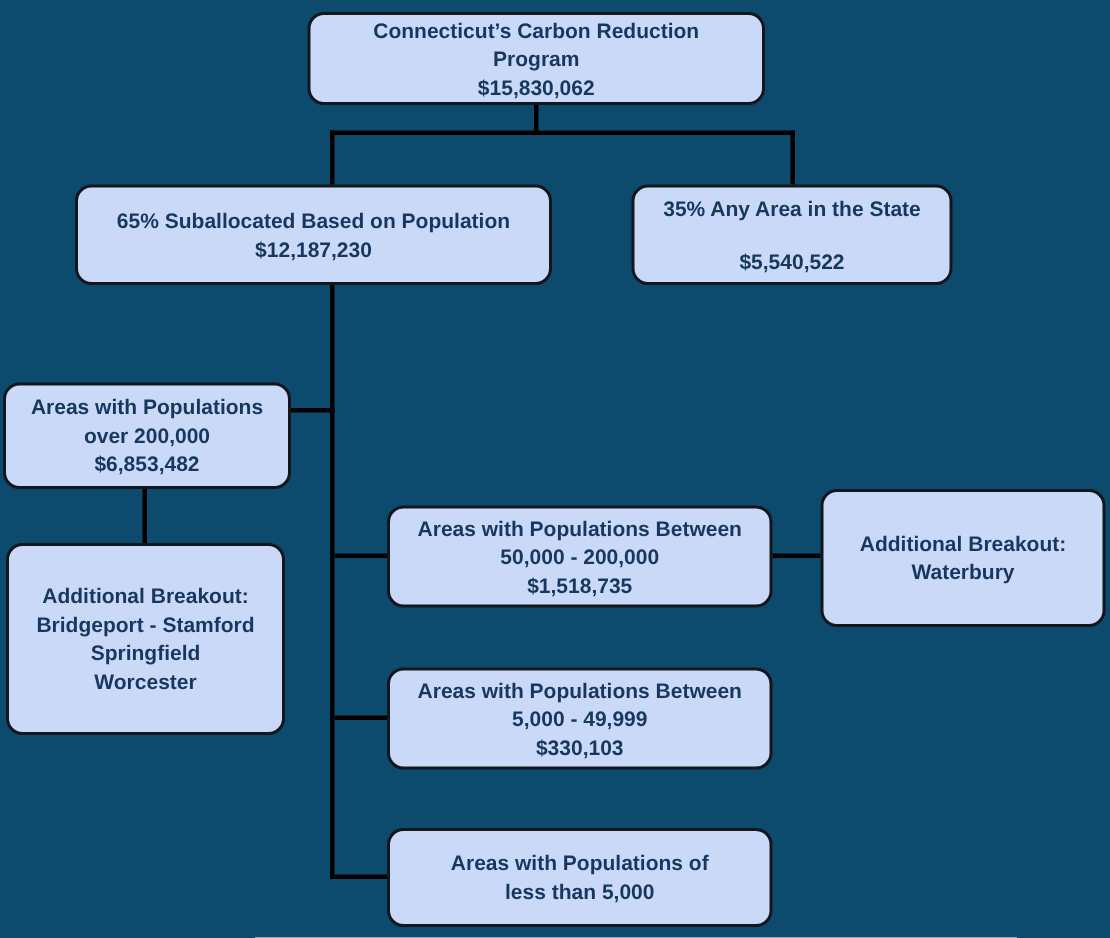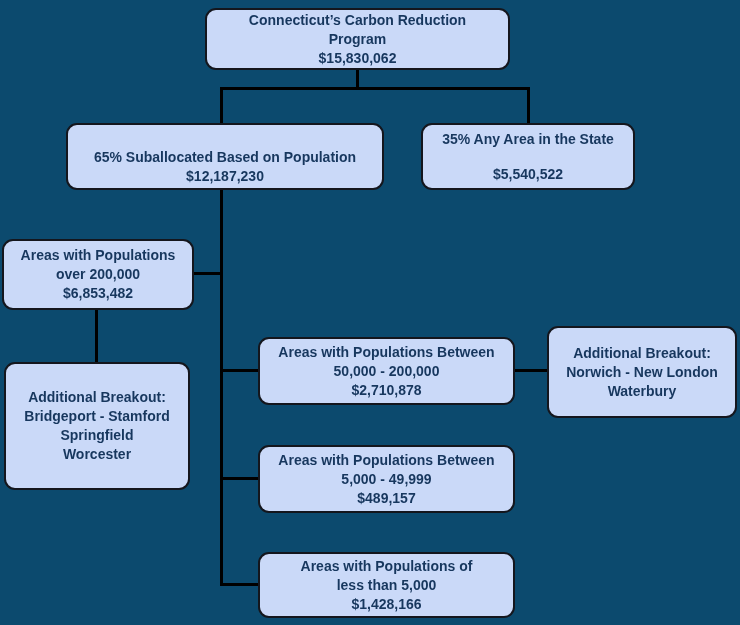--- a/index.html
+++ b/index.html
@@ -33,23 +33,23 @@
     align-items: center;
     padding: 2px 4px;
   }
   .node div { width: 100%; }
   .line {
     position: absolute;
     background: var(--connector, #000000);
   }
   
   .n-root    { left: 205px; top: 8px;   width: 305px; height: 62px; }
-  .n-b65     { left: 66px;  top: 123px; width: 318px; height: 67px; justify-content: flex-end; }
+  .n-b65     { left: 50px;  top: 123px; width: 318px; height: 67px; }
   .n-b35     { left: 421px; top: 123px; width: 214px; height: 67px; gap: 16px; }
-  .n-over200 { left: 2px;   top: 239px; width: 192px; height: 71px; }
+  .n-over200 { left: 2px;   top: 255px; width: 192px; height: 71px; }
   .n-breakl  { left: 4px;   top: 362px; width: 186px; height: 128px; }
   .n-b50k    { left: 258px; top: 337px; width: 257px; height: 68px; }
   .n-breakr  { left: 547px; top: 326px; width: 190px; height: 92px; }
   .n-b5k     { left: 258px; top: 445px; width: 257px; height: 68px; }
   .n-less5k  { left: 258px; top: 552px; width: 257px; height: 66px; }
   
   .c-root-drop     { left: 356px; top: 70px;  width: 3px;   height: 20px; }
   .c-split-h       { left: 220px; top: 87px;  width: 310px; height: 3px; }
   .c-split-left-v  { left: 220px; top: 87px;  width: 3px;   height: 36px; }
   .c-split-right-v { left: 527px; top: 87px;  width: 3px;   height: 36px; }
@@ -103,34 +103,32 @@
   <div class="node n-breakl">
     <div>Additional Breakout:</div>
     <div>Bridgeport - Stamford</div>
     <div>Springfield</div>
     <div>Worcester</div>
   </div>
 
   <div class="node n-b50k">
     <div>Areas with Populations Between</div>
     <div>50,000 - 200,000</div>
-    <div>$2,710,878</div>
+    <div>$1,518,735</div>
   </div>
 
   <div class="node n-breakr">
     <div>Additional Breakout:</div>
-    <div>Norwich - New London</div>
     <div>Waterbury</div>
   </div>
 
   <div class="node n-b5k">
     <div>Areas with Populations Between</div>
     <div>5,000 - 49,999</div>
-    <div>$489,157</div>
+    <div>$330,103</div>
   </div>
 
   <div class="node n-less5k">
     <div>Areas with Populations of</div>
     <div>less than 5,000</div>
-    <div>$1,428,166</div>
   </div>
 
 </div>
 
 </body></html>

